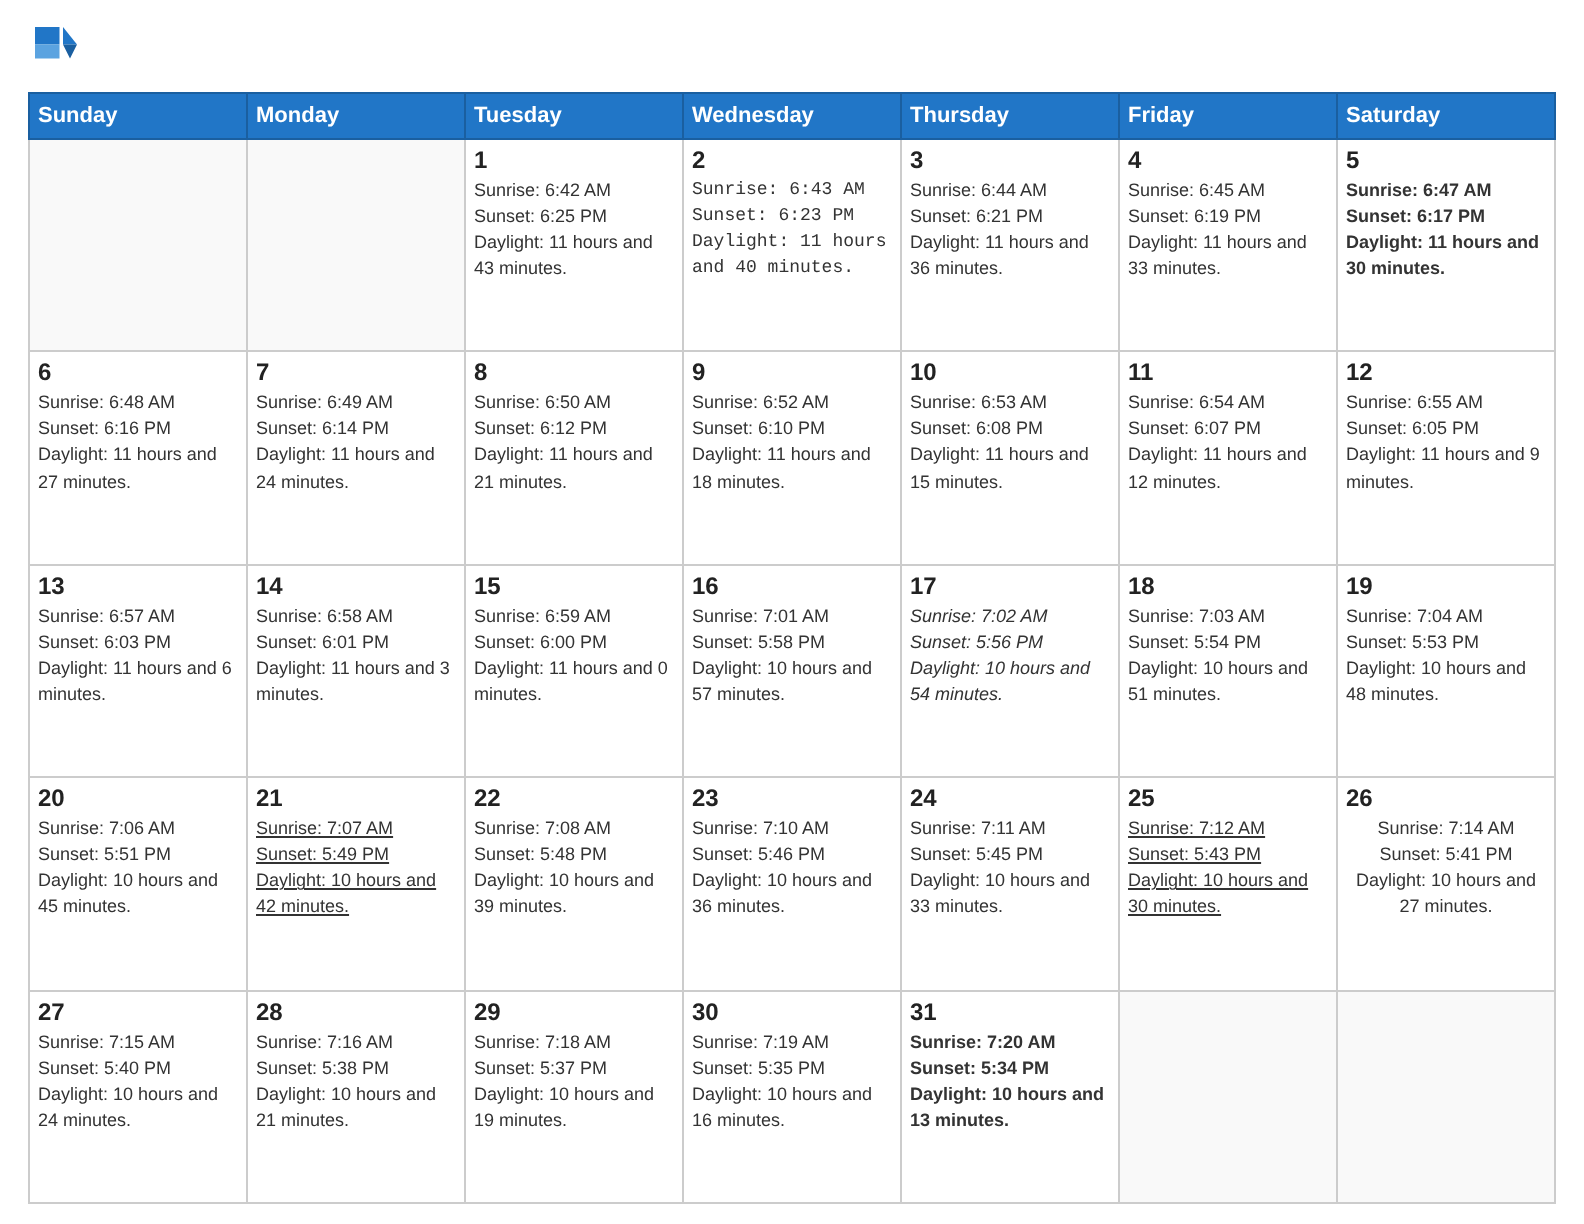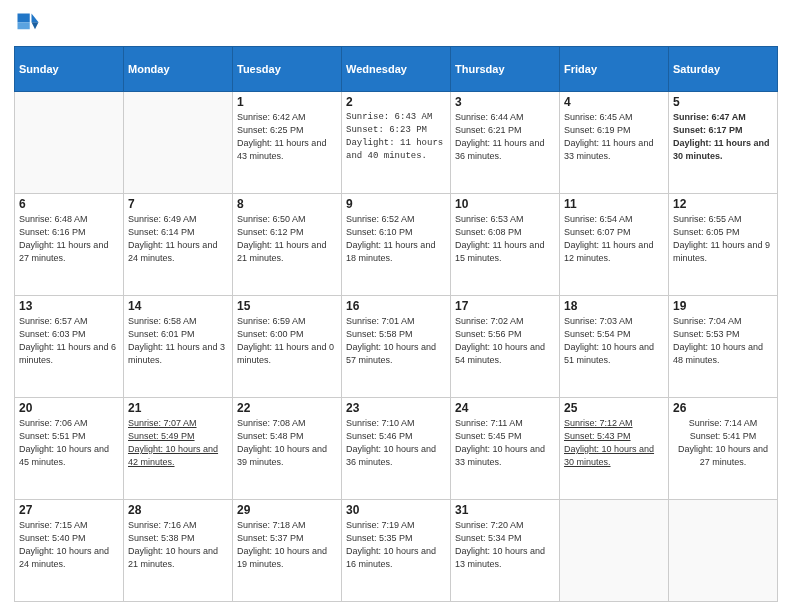--- a/index.html
+++ b/index.html
@@ -59,21 +59,21 @@
       border: 1px solid #ccc;
       border-collapse: collapse;
       width: 100%;
       table-layout: fixed;
     }
     .calendar th {
       background-color: #2176c7;
       color: #fff;
       font-size: 11px;
       font-weight: bold;
-      padding: 16px 4px;
+      padding: 5px 4px;
       text-align: left;
       border: 1px solid #1a5fa0;
     }
     .calendar td {
       border: 1px solid #ccc;
       vertical-align: top;
       padding: 3px 4px;
       font-size: 9.5px;
       color: #333;
       height: 80px;
@@ -232,21 +232,21 @@
 Daylight: 11 hours and 0 minutes.</div>
           </td>
           <td>
             <span class="day-number">16</span>
             <div class="day-info" style="white-space: pre-line;">Sunrise: 7:01 AM
 Sunset: 5:58 PM
 Daylight: 10 hours and 57 minutes.</div>
           </td>
           <td>
             <span class="day-number">17</span>
-            <div class="day-info" style="white-space: pre-line;">Sunrise: 7:02 AM
+            <div class="day-info" style="white-space: pre-line; font-style: italic;">Sunrise: 7:02 AM
 Sunset: 5:56 PM
 Daylight: 10 hours and 54 minutes.</div>
           </td>
           <td>
             <span class="day-number">18</span>
             <div class="day-info" style="white-space: pre-line;">Sunrise: 7:03 AM
 Sunset: 5:54 PM
 Daylight: 10 hours and 51 minutes.</div>
           </td>
           <td>
@@ -320,21 +320,21 @@
 Daylight: 10 hours and 19 minutes.</div>
           </td>
           <td>
             <span class="day-number">30</span>
             <div class="day-info" style="white-space: pre-line;">Sunrise: 7:19 AM
 Sunset: 5:35 PM
 Daylight: 10 hours and 16 minutes.</div>
           </td>
           <td>
             <span class="day-number">31</span>
-            <div class="day-info" style="white-space: pre-line;">Sunrise: 7:20 AM
+            <div class="day-info" style="white-space: pre-line; font-weight: bold;">Sunrise: 7:20 AM
 Sunset: 5:34 PM
 Daylight: 10 hours and 13 minutes.</div>
           </td>
           <td class="empty"></td>
           <td class="empty"></td>
         </tr>
       </tbody>
   </table>
 </div>
 

